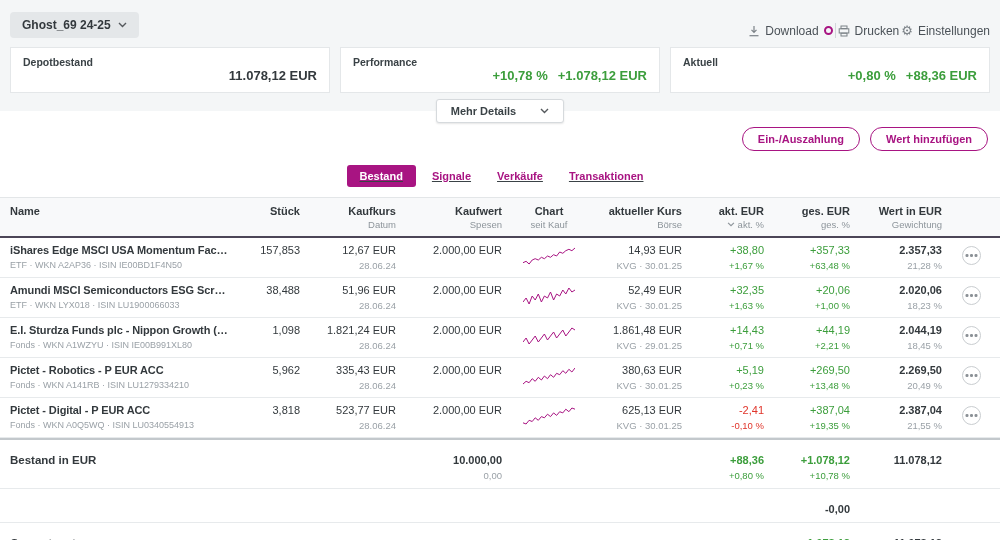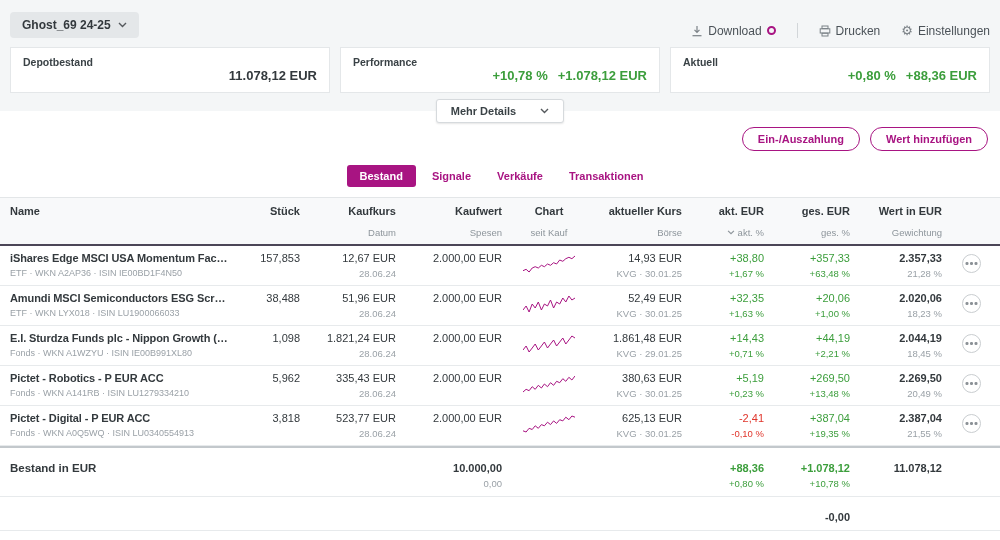--- a/index.html
+++ b/index.html
@@ -11,21 +11,21 @@
   .chev { display:inline-block; vertical-align:middle; }
 
   
   .top-section { background:#f4f6f7; padding:8px 10px 18px 10px; }
   .top-bar { display:flex; justify-content:space-between; align-items:flex-end; height:30px; }
   .portfolio-pill {
     background:#e4e7e9; border:0; border-radius:4px; padding:6px 12px;
     font:bold 12px "Liberation Sans", sans-serif; color:#33393d; cursor:pointer;
     display:flex; align-items:center; gap:7px;
   }
-  .top-actions { display:flex; align-items:center; gap:21px; }
+  .top-actions { display:flex; align-items:center; gap:2px; }
   .top-link {
     background:none; border:0; cursor:pointer; display:flex; align-items:center; gap:5px;
     font:12px "Liberation Sans", sans-serif; color:#4b5258;
   }
   .badge-circle { width:9px; height:9px; border:2px solid #a81482; border-radius:50%; display:inline-block; }
   .vdiv { width:1px; height:15px; background:#d2d6d9; }
   .gear-glyph { font-size:13px; color:#7b8287; line-height:1; }
 
   .cards { display:flex; gap:10px; margin-top:9px; }
   .card {
@@ -47,40 +47,40 @@
   }
 
   
   .actions-row { display:flex; justify-content:flex-end; gap:10px; padding:2px 12px 0 0; }
   .pill-btn {
     background:#fff; border:1px solid #a81482; color:#a81482; border-radius:13px;
     padding:5px 15px; font:bold 11px "Liberation Sans", sans-serif; cursor:pointer;
   }
 
   
-  .tabs { display:flex; justify-content:center; align-items:flex-end; gap:6px; margin-top:14px; }
+  .tabs { display:flex; justify-content:center; align-items:flex-end; gap:6px; margin-top:14px;text-decoration:underline; }
   .tab {
     background:none; border:0; color:#a81482; font:bold 11px "Liberation Sans", sans-serif;
     padding:5px 10px; cursor:pointer;
   }
   .tab.active { background:#a81482; color:#fff; border-radius:3px; padding:5px 13px; }
 
   
   .table { margin-top:10px; }
   .trow {
     display:grid;
     grid-template-columns: minmax(0,1fr) 52px 76px 86px 54px 86px 62px 66px 72px 28px;
     column-gap:20px; padding:0 10px; align-items:start;
   }
   .thead {
     background:#f8f9fa; border-top:1px solid #e3e6e8; border-bottom:2px solid #4c4657;
     padding-top:7px; padding-bottom:6px;
   }
   .th-main { font:bold 11px "Liberation Sans", sans-serif; color:#33393d; }
-  .th-sub { font:9.5px "Liberation Sans", sans-serif; color:#8d959b; margin-top:10px; display:flex; justify-content:flex-end; align-items:center; gap:3px;}
+  .th-sub { font:9.5px "Liberation Sans", sans-serif; color:#8d959b; margin-top:2px; display:flex; justify-content:flex-end; align-items:center; gap:3px;}
   .num, .num .th-main { text-align:right; }
   .ctr, .ctr .th-main { text-align:center; }
   .ctr .th-sub { justify-content:center; }
 
   .prow { border-bottom:1px solid #e7eaec; padding-top:6px; padding-bottom:6px; }
   .nm { font:bold 11px "Liberation Sans", sans-serif; color:#33393d; letter-spacing:-.1px;
         white-space:nowrap; overflow:hidden; text-overflow:ellipsis; }
   .meta { font:9px "Liberation Sans", sans-serif; color:#9aa1a7; margin-top:4px; }
   .v { font:11px "Liberation Sans", sans-serif; color:#33393d; }
   .v.bold { font-weight:bold; }

